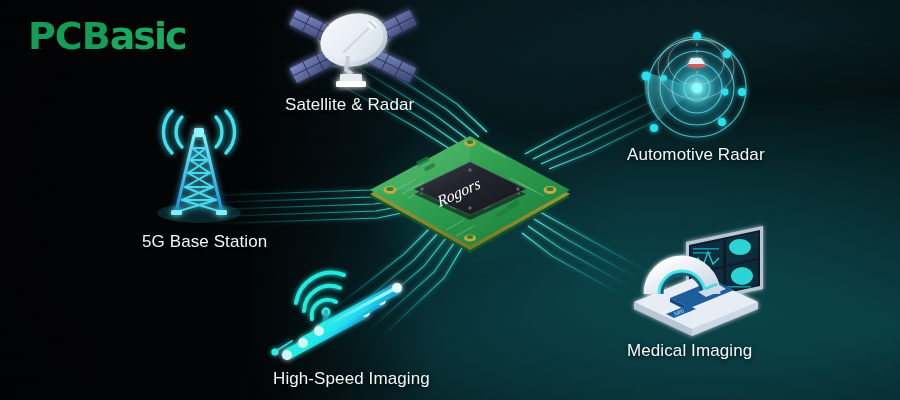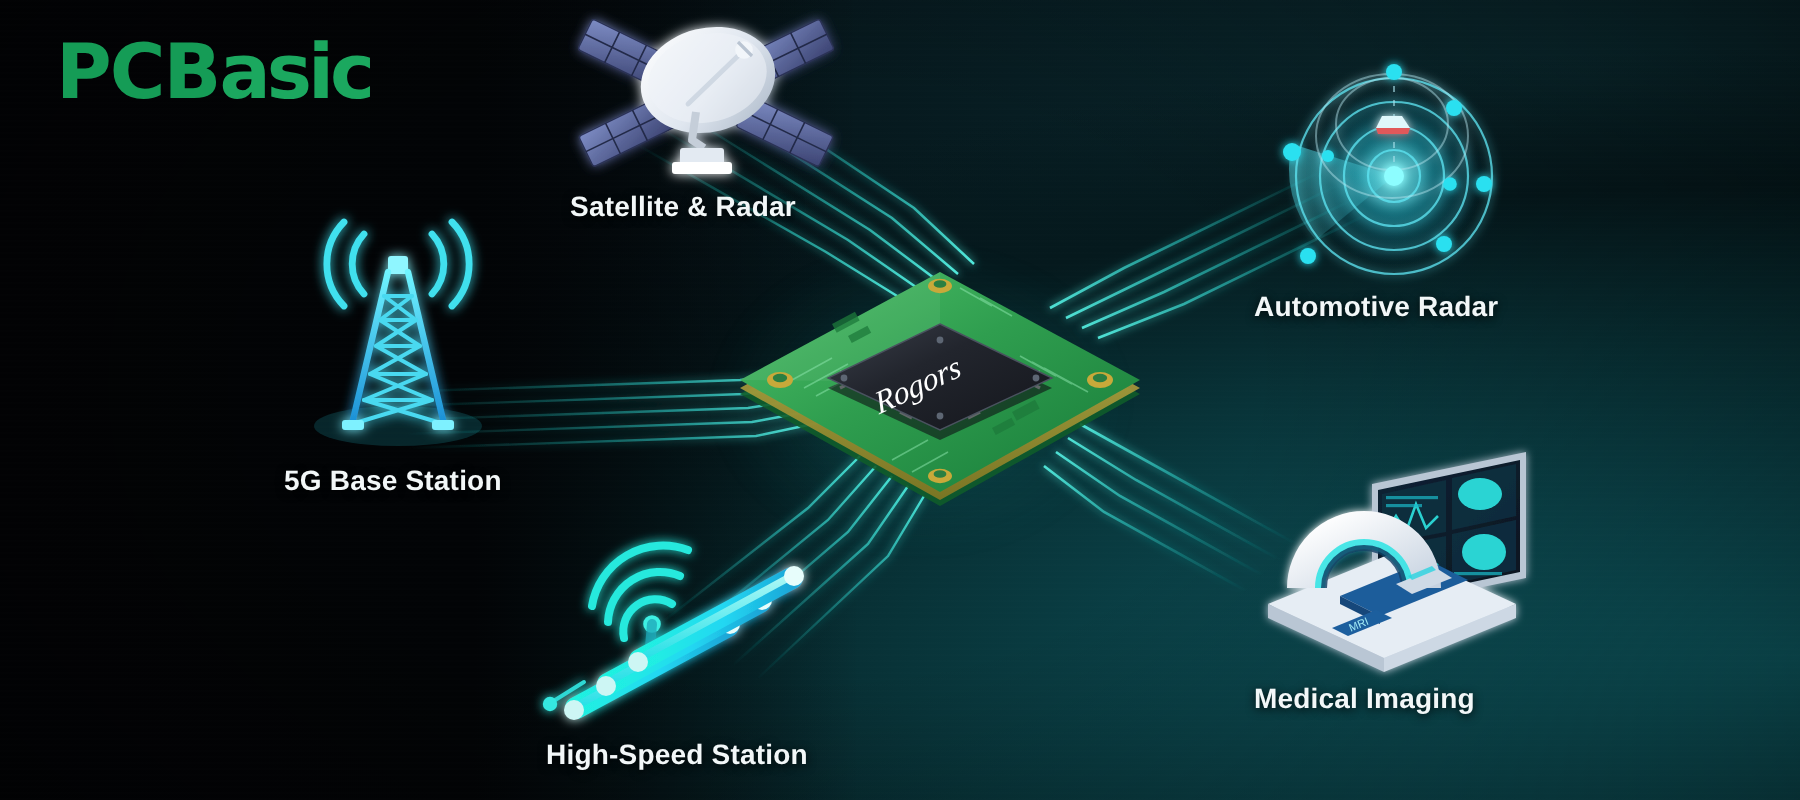--- a/index.html
+++ b/index.html
@@ -27,21 +27,21 @@
   .grain{position:absolute;inset:0;opacity:.35;
     background-image:repeating-linear-gradient(0deg,rgba(255,255,255,.012) 0 1px,rgba(0,0,0,0) 1px 3px);}
 
   
   #logo{position:absolute;left:28px;top:14px;height:44px;line-height:44px;
     font-size:38px;font-weight:700;letter-spacing:-1px;color:#17a05a;white-space:nowrap;}
   #logo .pcb{font-family:"DejaVu Sans",sans-serif;font-weight:700;color:#159c56;}
   #logo .asic{font-family:"DejaVu Sans",sans-serif;font-weight:700;color:#1ba85f;letter-spacing:-2px;}
 
   
-  .label{position:absolute;color:#f2f7f8;font-weight:700;font-size:14px;
+  .label{position:absolute;color:#f2f7f8;font-weight:400;font-size:17px;
     white-space:nowrap;letter-spacing:.1px;text-shadow:0 1px 5px rgba(0,0,0,.85);}
 
   
   .node{position:absolute;}
 
   svg{display:block;overflow:visible;}
 
   
   #traces{position:absolute;left:0;top:0;width:900px;height:400px;}
 </style>
@@ -369,21 +369,21 @@
             <ellipse cx="95" cy="57" rx="5" ry="5" fill="#e7fdfb"></ellipse>
             <ellipse cx="17" cy="100" rx="5" ry="5" fill="#cdf6f4"></ellipse>
           </g>
         </g>
 
         <path d="M6,96 L22,86" stroke="#2fd8d4" stroke-width="2" stroke-linecap="round"></path>
         <circle cx="5" cy="97" r="3.6" fill="#35e8e0"></circle>
       </g>
     </svg>
   </div>
-  <div class="label" style="left:273px;top:369px;">High-Speed Station</div>
+  <div class="label" style="left:273px;top:369px;">High-Speed Imaging</div>
 
   <div class="node" style="left:630px;top:12px;">
     <svg width="135" height="132" viewBox="0 0 135 132">
       <defs>
         <radialGradient id="radarCore" cx="50%" cy="50%" r="50%">
           <stop offset="0" stop-color="#8ffdff" stop-opacity=".95"></stop>
           <stop offset="45%" stop-color="#24c8e0" stop-opacity=".45"></stop>
           <stop offset="100%" stop-color="#0b6a85" stop-opacity="0"></stop>
         </radialGradient>
         <linearGradient id="sweepG" x1="0" y1="0" x2="1" y2="1">

